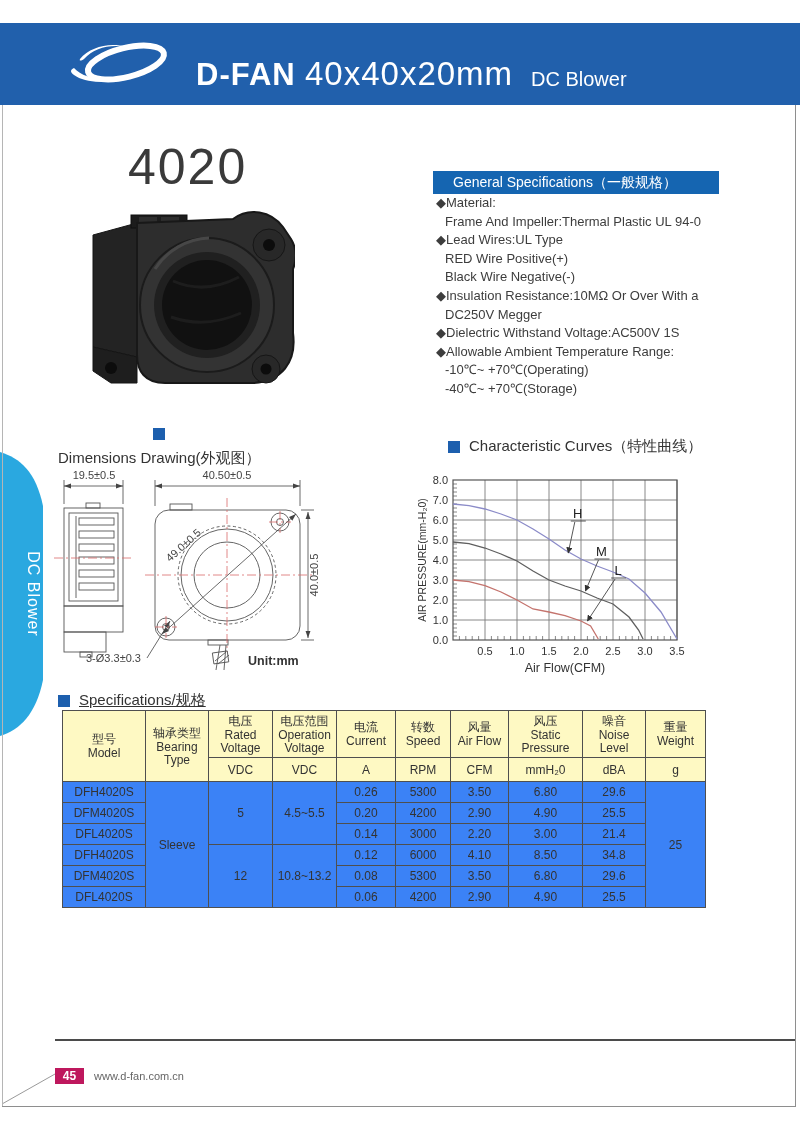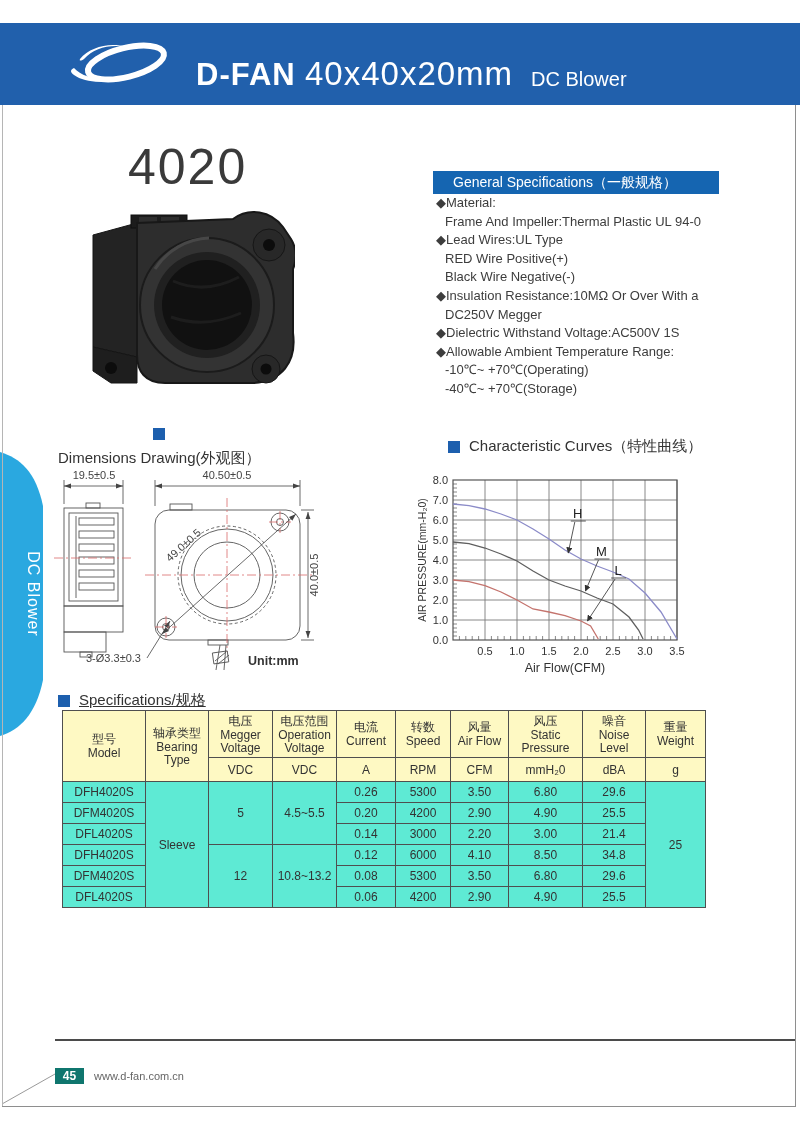--- a/index.html
+++ b/index.html
@@ -42,28 +42,28 @@
   .ol{stroke:#555;stroke-width:0.9;fill:none;}
   .cl{stroke:#d96a6a;stroke-width:0.8;fill:none;stroke-dasharray:9 3 2 3;}
 
   
   .spec-table{position:absolute;left:62px;top:710px;border-collapse:collapse;table-layout:fixed;}
   .spec-table th,.spec-table td{border:1px solid #4f4f4f;text-align:center;color:#333;font-weight:normal;
      padding:0;font-size:12px;}
   .spec-table thead th{background:#fef9c3;}
   .spec-table tr.r1 th{height:46px;}
   .spec-table tr.r2 th{height:23px;}
-  .spec-table tbody td{height:20px;background:#5eead4;}
+  .spec-table tbody td{height:20px;background:#3b82f6;}
   .hcn{font-size:12px;line-height:15px;}
   .hen{font-size:12px;line-height:13px;}
 
   
   .notes-line{position:absolute;left:55px;top:1039px;width:741px;height:2px;background:#4b4b4b;}
   .notes{position:absolute;left:55px;top:1047px;width:745px;font-size:10.8px;color:#555;white-space:nowrap;}
-  .pnum{position:absolute;left:55px;top:1068px;width:29px;height:16px;background:#0f766e;color:#fff;
+  .pnum{position:absolute;left:55px;top:1068px;width:29px;height:16px;background:#be185d;color:#fff;
         font-size:12px;font-weight:bold;text-align:center;line-height:16px;}
   .site{position:absolute;left:94px;top:1070px;font-size:11px;color:#666;}
   .bline{position:absolute;left:2px;top:1106px;width:794px;height:1px;background:#8e8e8e;}
   .lbord{position:absolute;left:2px;top:105px;width:1px;height:1002px;background:#b5b5b5;}
   .rbord{position:absolute;left:795px;top:105px;width:1px;height:1002px;background:#8e8e8e;}
   .diag{position:absolute;left:0;top:1066px;}
 </style>
 </head>
 <body>
 
@@ -333,21 +333,21 @@
         <th rowspan="2">
           <div class="hcn">型号</div>
           <div class="hen">Model</div>
         </th>
         <th rowspan="2">
           <div class="hcn">轴承类型</div>
           <div class="hen">Bearing Type</div>
         </th>
         <th>
           <div class="hcn">电压</div>
-          <div class="hen">Megger Voltage</div>
+          <div class="hen">Rated Voltage</div>
         </th>
         <th>
           <div class="hcn">电压范围</div>
           <div class="hen">Operation Voltage</div>
         </th>
         <th>
           <div class="hcn">电流</div>
           <div class="hen">Current</div>
         </th>
         <th>

